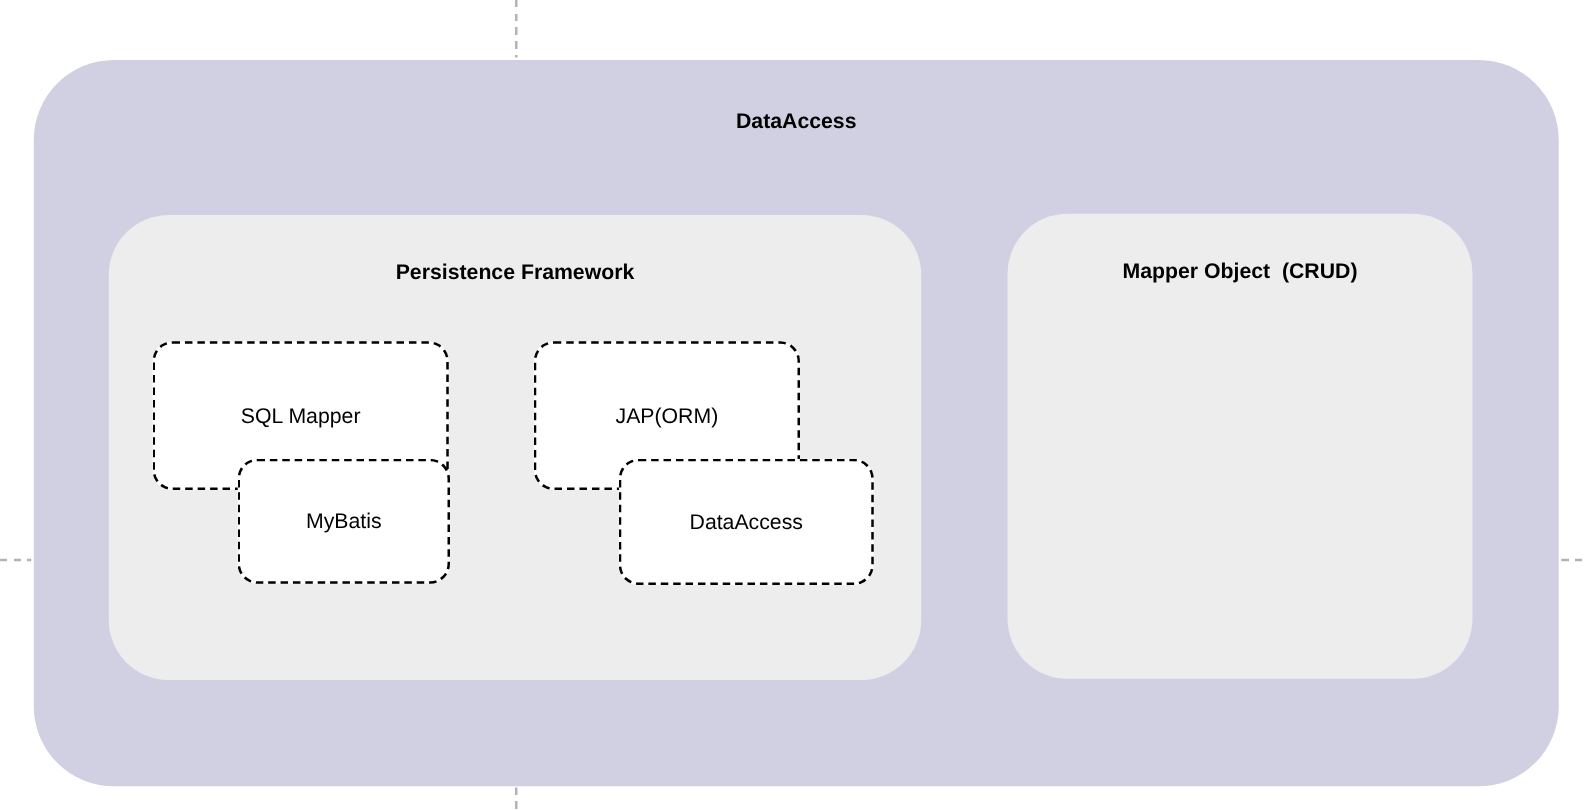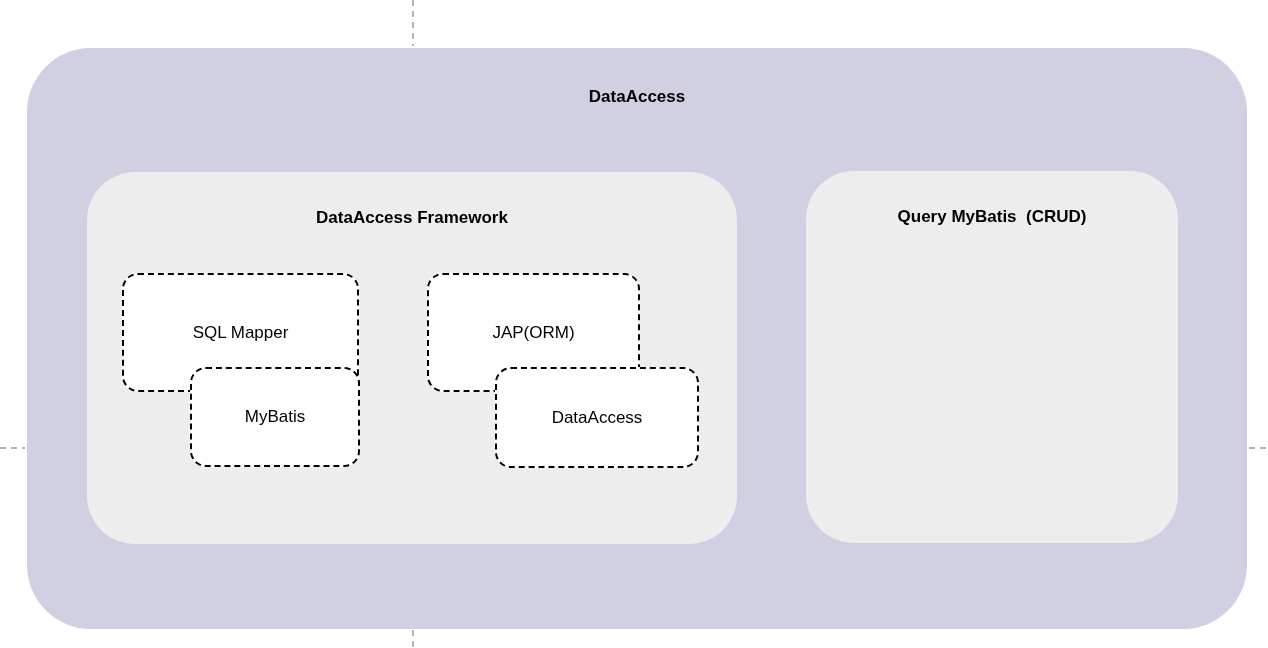--- a/index.html
+++ b/index.html
@@ -55,37 +55,37 @@
 
   <div class="guide-v guide-top"></div>
   <div class="guide-v guide-bottom"></div>
   <div class="guide-h guide-left"></div>
   <div class="guide-h guide-right"></div>
 
   <div class="container">
     <div class="container-title">DataAccess</div>
 
     <div class="group group-persistence">
-      <div class="group-title">DataAccess Framework</div>
+      <div class="group-title">Persistence Framework</div>
 
       <div class="node node-sql-mapper">
         <span>SQL Mapper</span>
       </div>
 
       <div class="node node-jap-orm">
         <span>JAP(ORM)</span>
       </div>
 
       <div class="node node-mybatis">
         <span>MyBatis</span>
       </div>
 
       <div class="node node-hibernate">
         <span>DataAccess</span>
       </div>
     </div>
 
     <div class="group group-query">
-      <div class="group-title">Query MyBatis  (CRUD)</div>
+      <div class="group-title">Mapper Object  (CRUD)</div>
     </div>
   </div>
 
 </div>
 
 </body></html>

